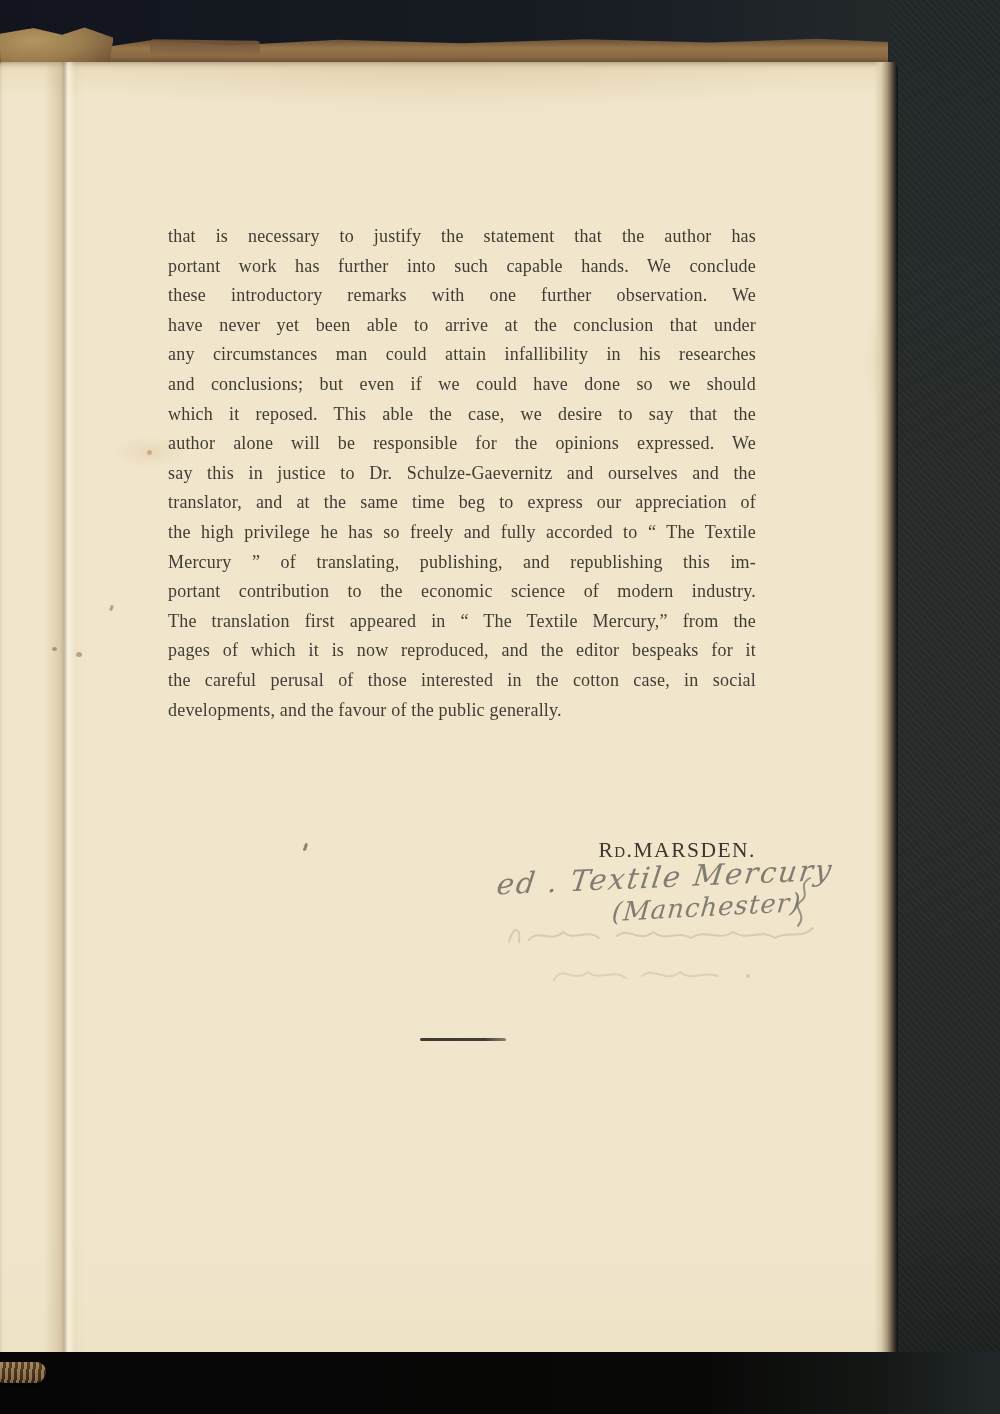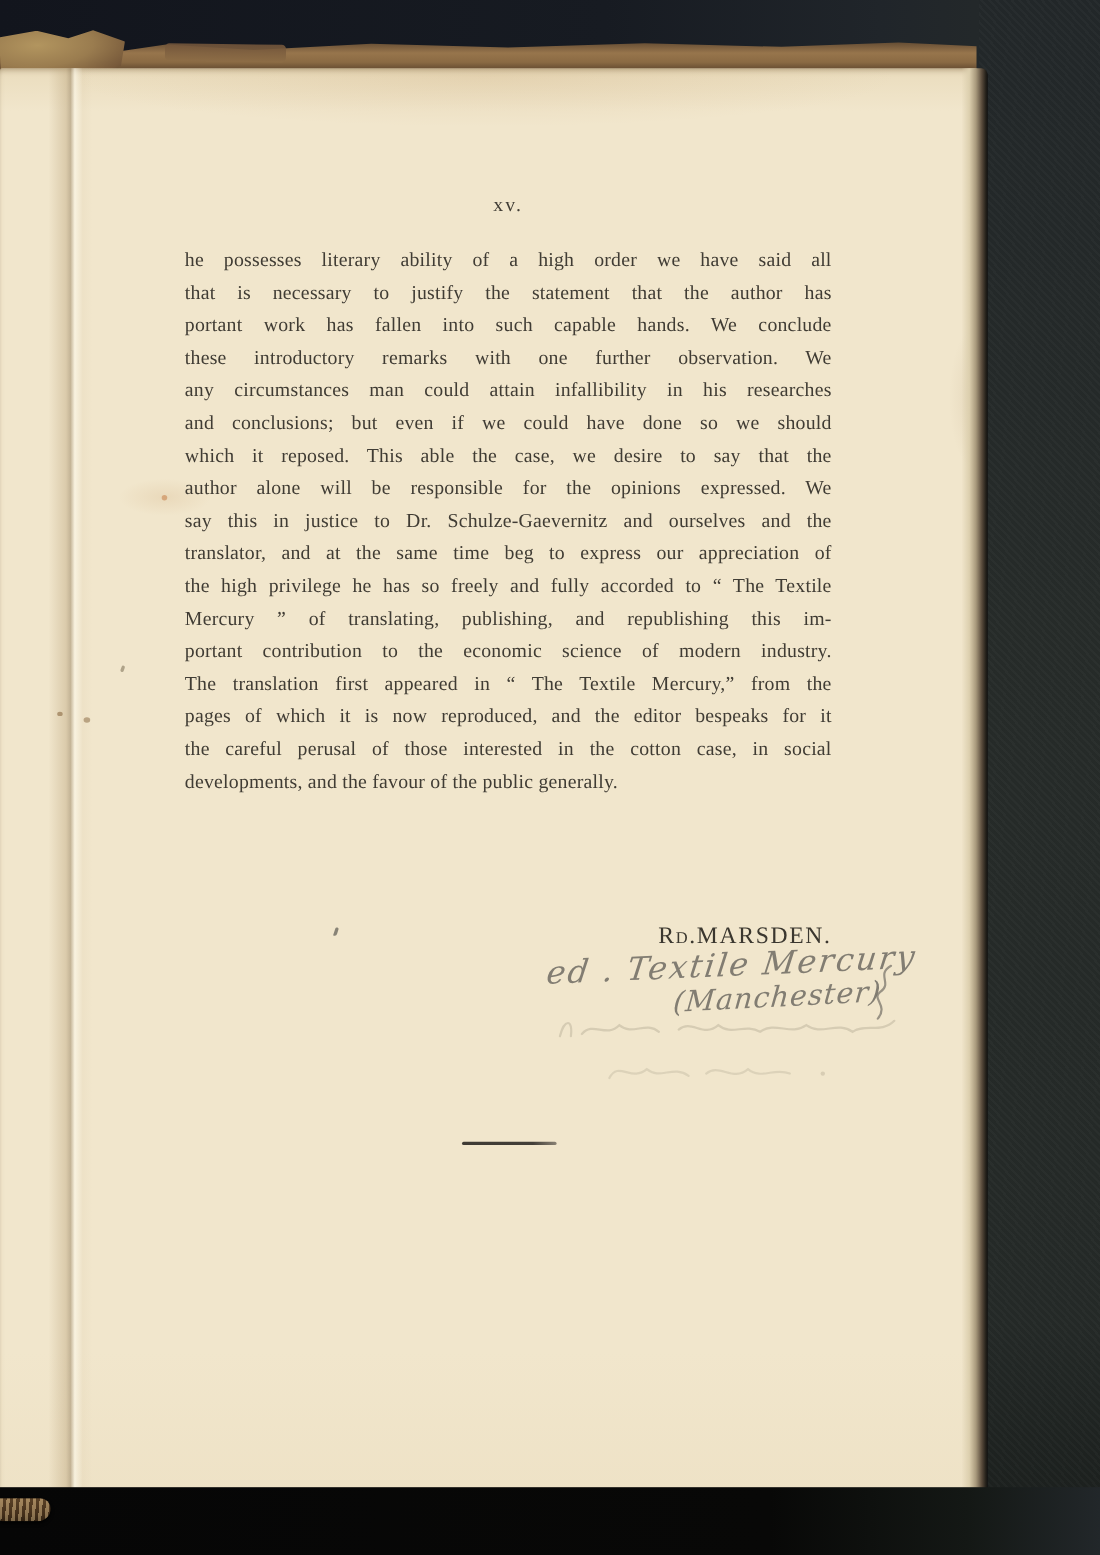--- a/index.html
+++ b/index.html
@@ -182,27 +182,26 @@
 
     <div class="freckle" style="left:52px; top:585px; width:5px; height:4px; background:rgba(130,95,55,0.55);"></div>
     <div class="freckle" style="left:76px; top:590px; width:6px; height:5px; background:rgba(120,85,45,0.45);"></div>
     <div class="freckle" style="left:110px; top:543px; width:3px; height:6px; background:rgba(110,95,70,0.5); border-radius:2px; transform:rotate(20deg);"></div>
     <div class="freckle" style="left:147px; top:388px; width:5px; height:5px; background:rgba(190,105,45,0.45);"></div>
   </div>
   <div class="page-side"></div>
   <div class="backdrop-bottom"></div>
   <div class="spine-nub"></div>
 
-  <div class="page-number">xv.</div>
 
   <div class="text-block">
-    <div class="line">he possesses literary ability of a high order we have said all</div>
     <div class="line">that is necessary to justify the statement that the author has</div>
-    <div class="line">portant work has fallen into such capable hands. We conclude</div>
+    <div class="line">portant work has further into such capable hands. We conclude</div>
     <div class="line">these introductory remarks with one further observation. We</div>
+    <div class="line">have never yet been able to arrive at the conclusion that under</div>
     <div class="line">any circumstances man could attain infallibility in his researches</div>
     <div class="line">and conclusions; but even if we could have done so we should</div>
     <div class="line">which it reposed. This able the case, we desire to say that the</div>
     <div class="line">author alone will be responsible for the opinions expressed. We</div>
     <div class="line">say this in justice to Dr. Schulze-Gaevernitz and ourselves and the</div>
     <div class="line">translator, and at the same time beg to express our appreciation of</div>
     <div class="line">the high privilege he has so freely and fully accorded to “ The Textile</div>
     <div class="line">Mercury ” of translating, publishing, and republishing this im-</div>
     <div class="line">portant contribution to the economic science of modern industry.</div>
     <div class="line">The translation first appeared in “ The Textile Mercury,” from the</div>

